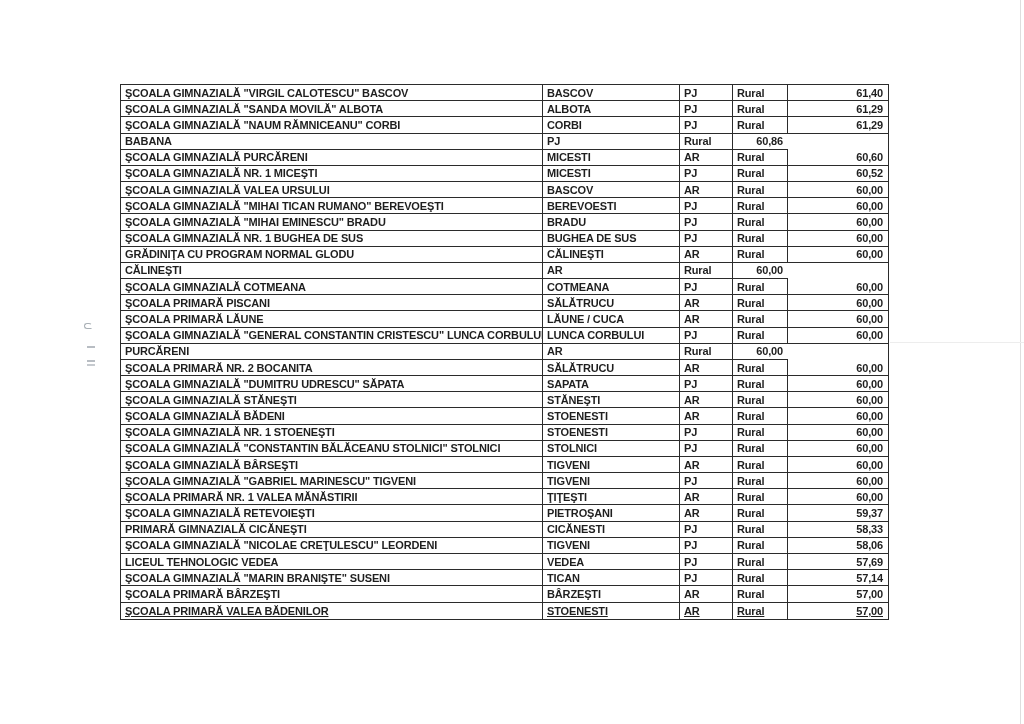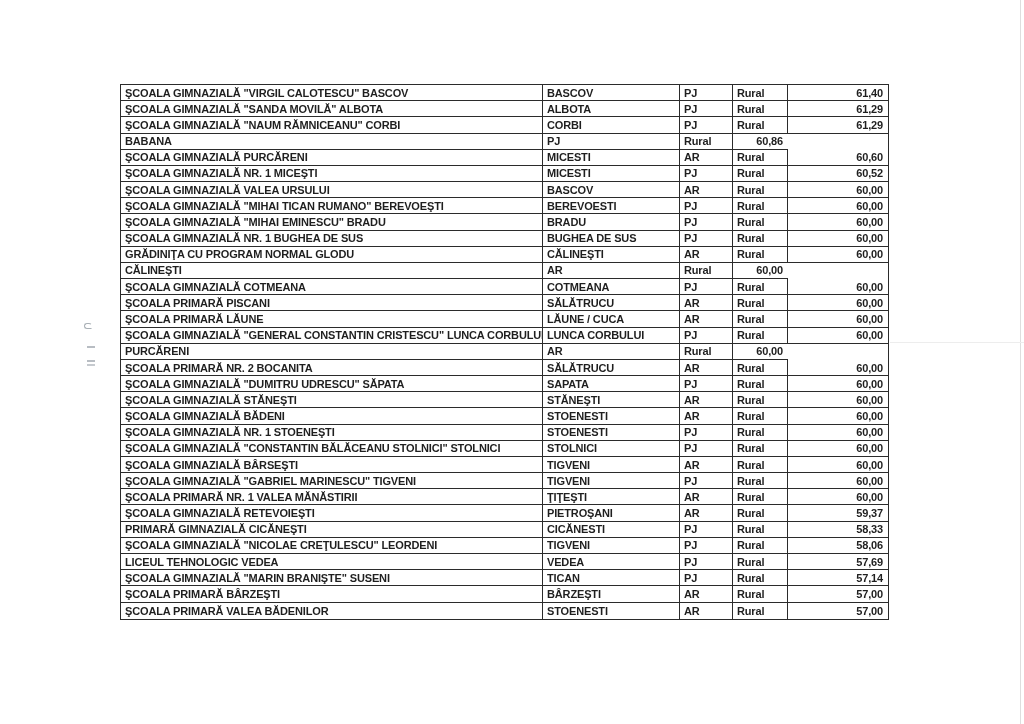--- a/index.html
+++ b/index.html
@@ -44,20 +44,21 @@
     letter-spacing: -0.15px;
     color: var(--tc, #1f1f1f);
   }
   .cell.c4 {
     border-right: none;
     justify-content: flex-end;
     padding-right: 5px;
   }
   .row.last .cell {
     border-bottom: none;
+    text-decoration: underline;
   }
   
   .scan-vline {
     position: absolute;
     left: 1020px; top: 0;
     width: 1px; height: 724px;
     background: #dedede;
   }
   .scan-hline {
     position: absolute;

